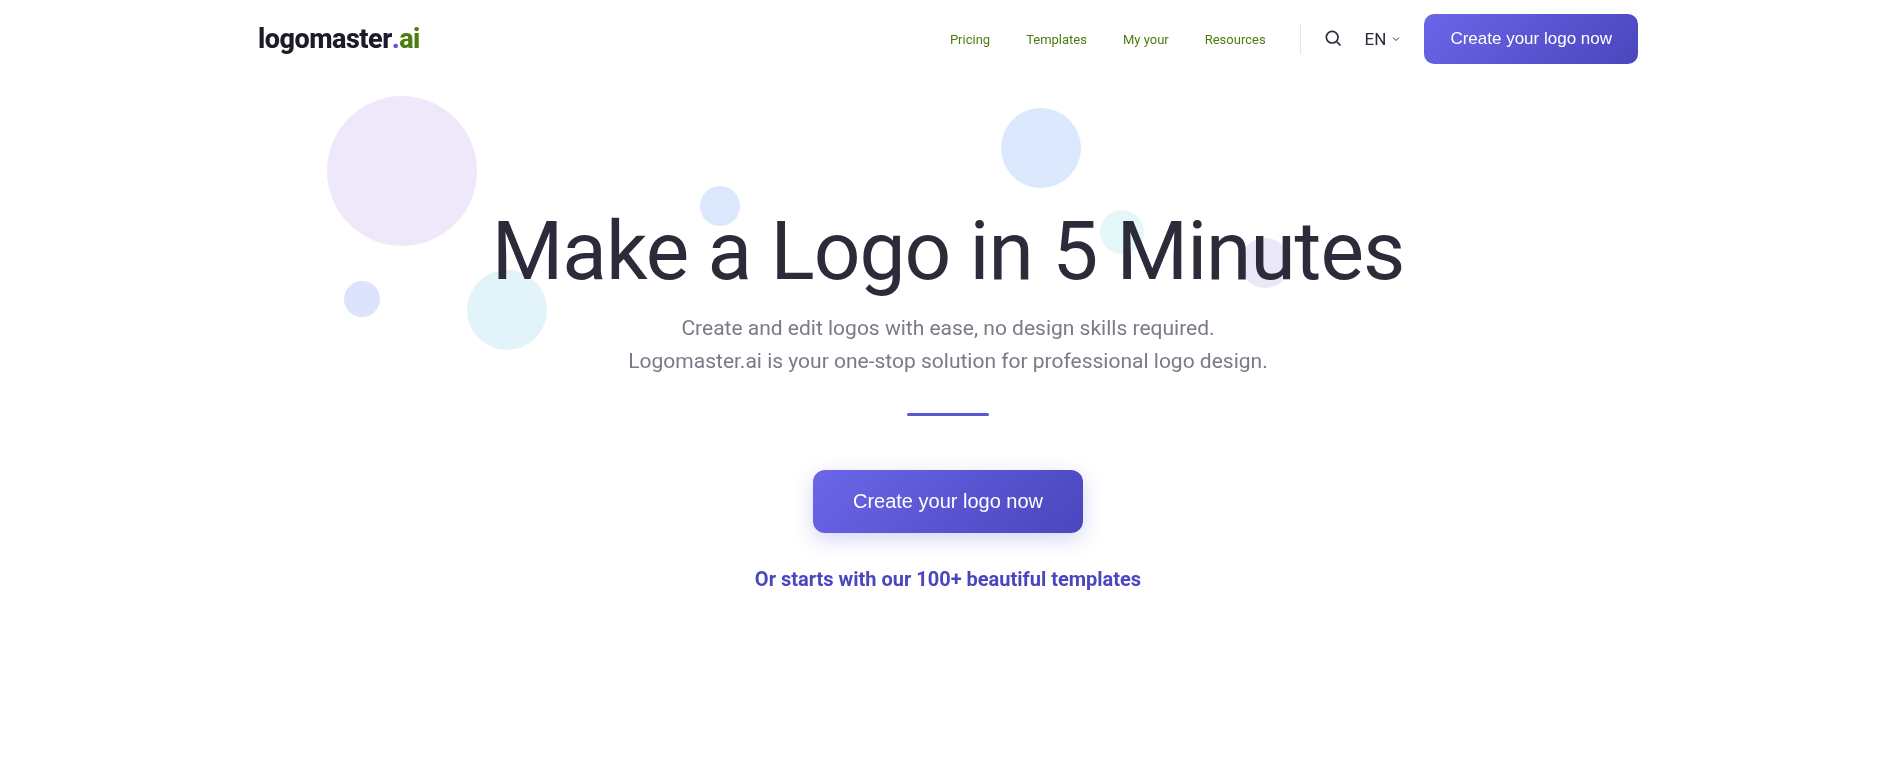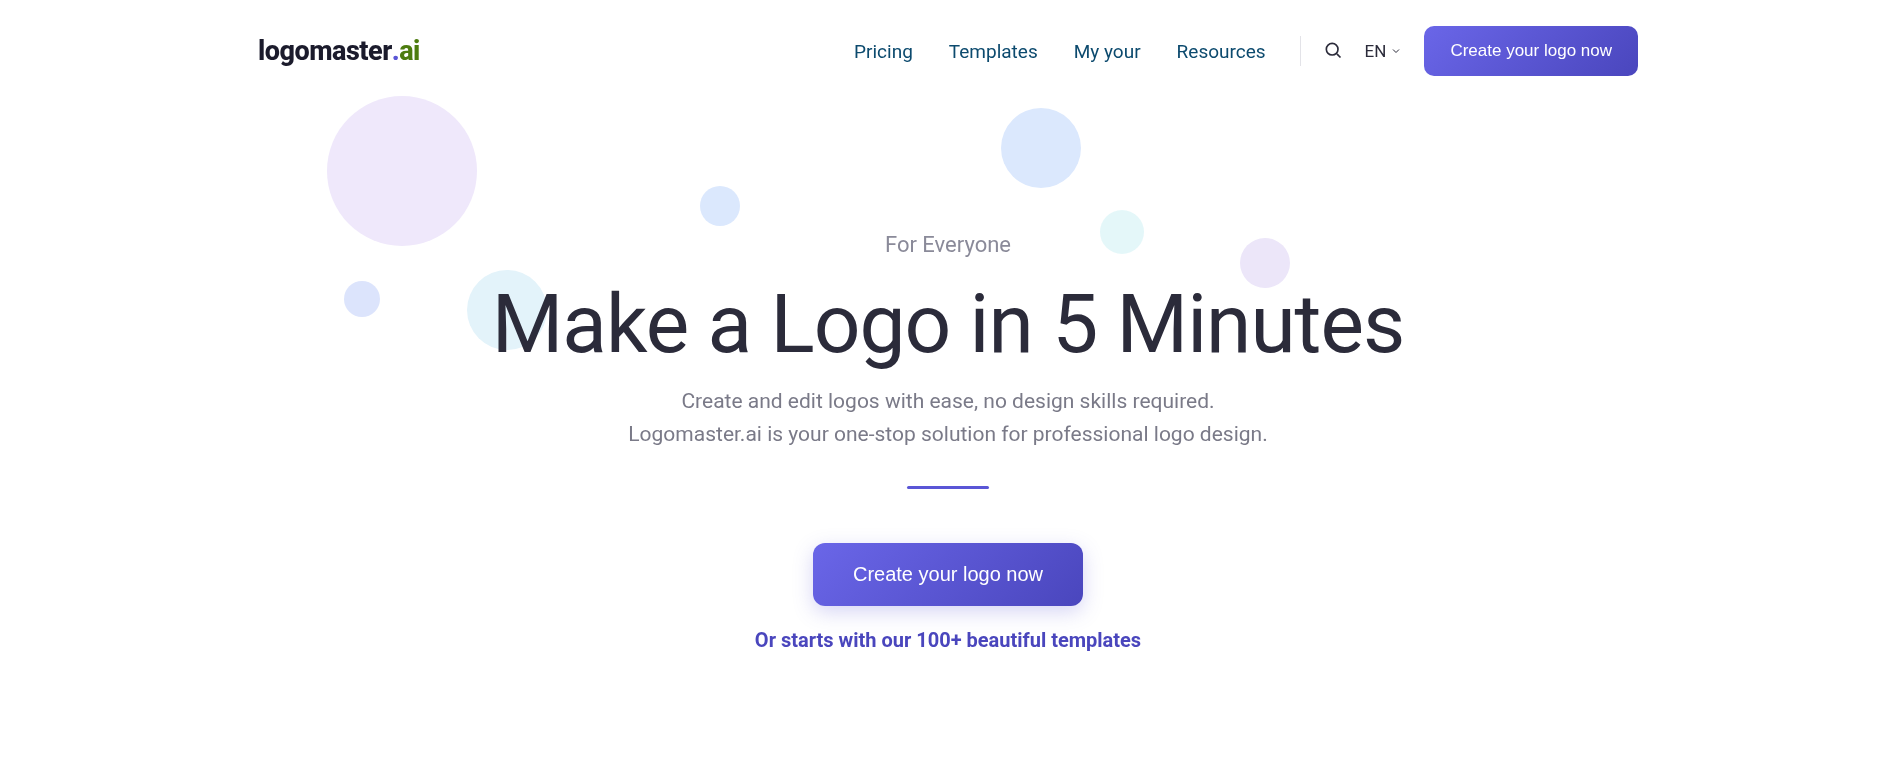--- a/index.html
+++ b/index.html
@@ -18,21 +18,21 @@
 
   
   .header {
     display: flex;
     align-items: center;
     justify-content: space-between;
     padding: 14px 0;
     position: relative;
     z-index: 10;
     max-width: 1380px;
-    margin: 12px auto;
+    margin: 0 auto;
   }
   .logo {
     font-size: 27px;
     font-weight: 800;
     letter-spacing: -0.5px;
     color: #1b1b2c;
     display: flex;
     align-items: baseline;
   }
   .logo .dot {
@@ -47,22 +47,22 @@
     align-items: center;
     gap: 34px;
   }
 
   .nav-links {
     display: flex;
     align-items: center;
     gap: 36px;
   }
   .nav-link {
-    font-size: 19px;
-    color: #0c4a6e;
+    font-size: 13px;
+    color: #4d7c0f;
     font-weight: 400;
     cursor: pointer;
   }
 
   .header-actions {
     display: flex;
     align-items: center;
     gap: 22px;
   }
 
@@ -162,21 +162,21 @@
     padding: 20px 40px;
     font-size: 20px;
     font-weight: 500;
     cursor: pointer;
     margin-top: 54px;
     box-shadow: 0 6px 20px rgba(90,86,214,0.25);
   }
 
   .templates-link {
     display: block;
-    margin-top: 22px;
+    margin-top: 34px;
     font-size: 20px;
     font-weight: 700;
     color: #4a46bd;
     cursor: pointer;
   }
 
   
   .circle {
     position: absolute;
     border-radius: 50%;
@@ -233,20 +233,19 @@
               <polyline points="6 9 12 15 18 9"></polyline>
             </svg>
         </span>
       </div>
       <button class="cta-button">Create your logo now</button>
     </div>
   </div>
 </header>
 
 <section class="hero">
-  <div class="eyebrow">For Everyone</div>
   <h1 class="hero-title">Make a Logo in 5 Minutes</h1>
   <p class="hero-sub">Create and edit logos with ease, no design skills required.</p>
   <p class="hero-sub">Logomaster.ai is your one-stop solution for professional logo design.</p>
   <div class="underline"></div>
   <button class="hero-cta">Create your logo now</button>
   <a class="templates-link">Or starts with our 100+ beautiful templates</a>
 </section>
 
 </body></html>

